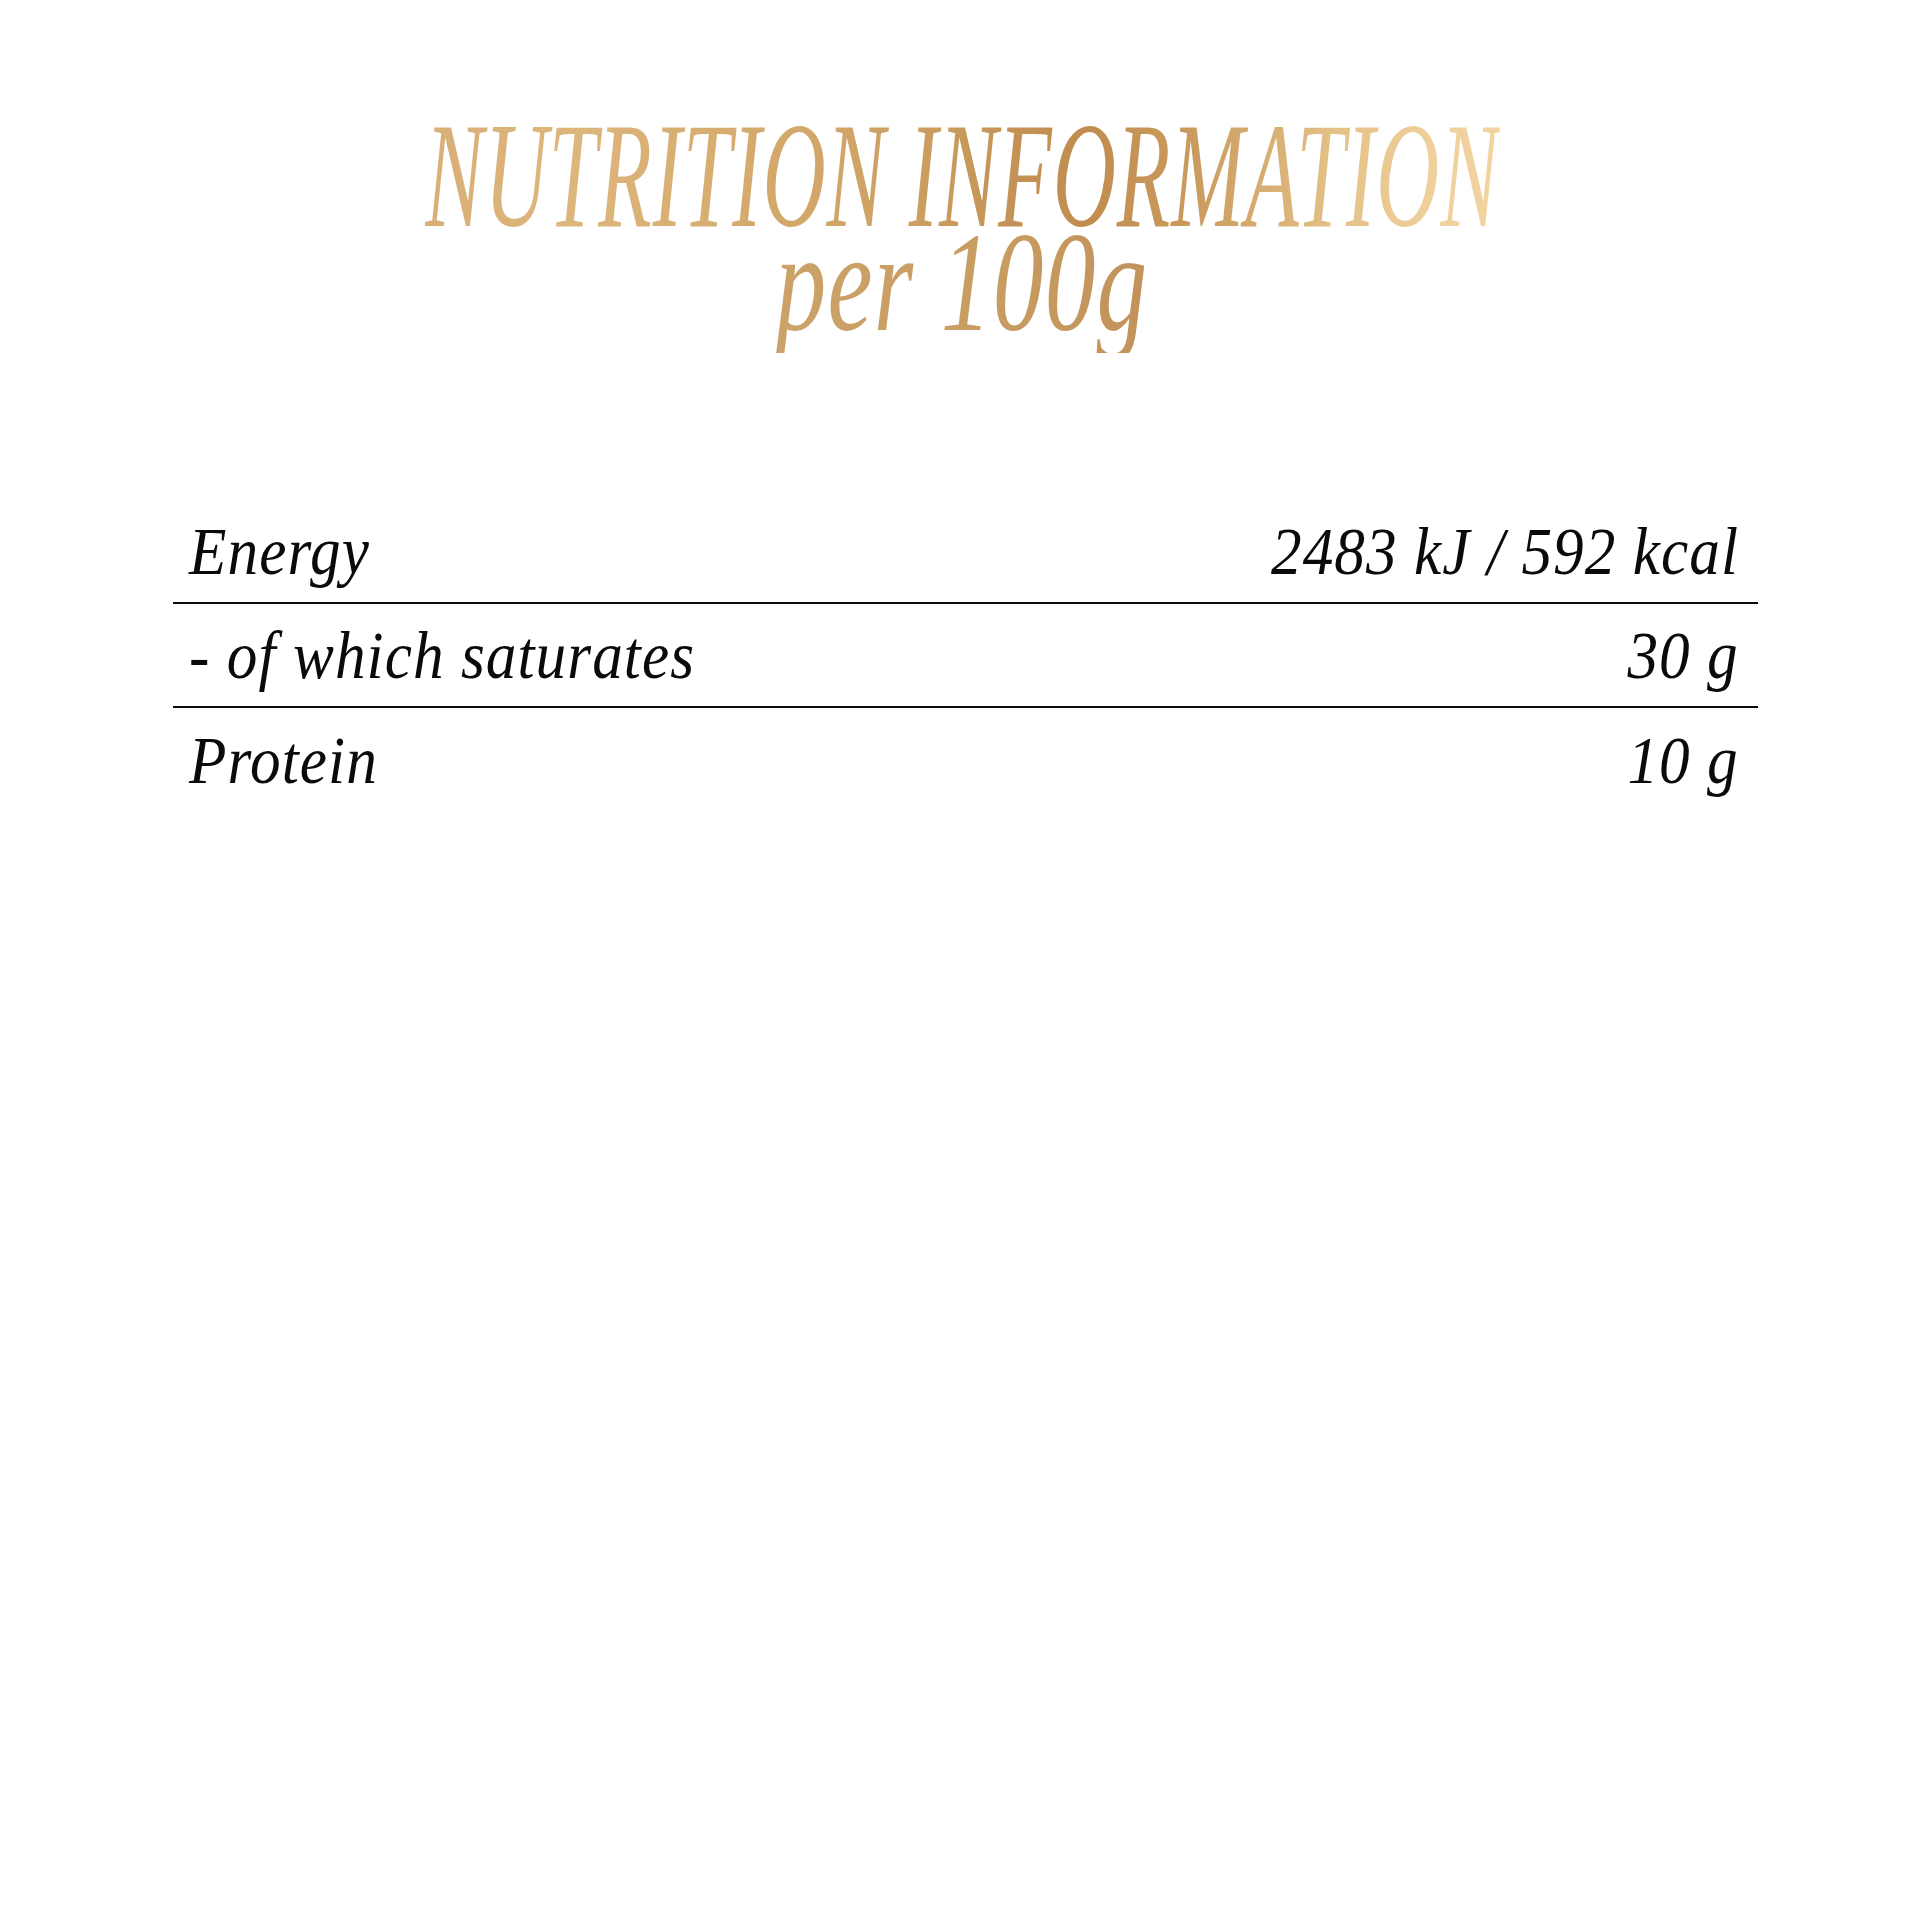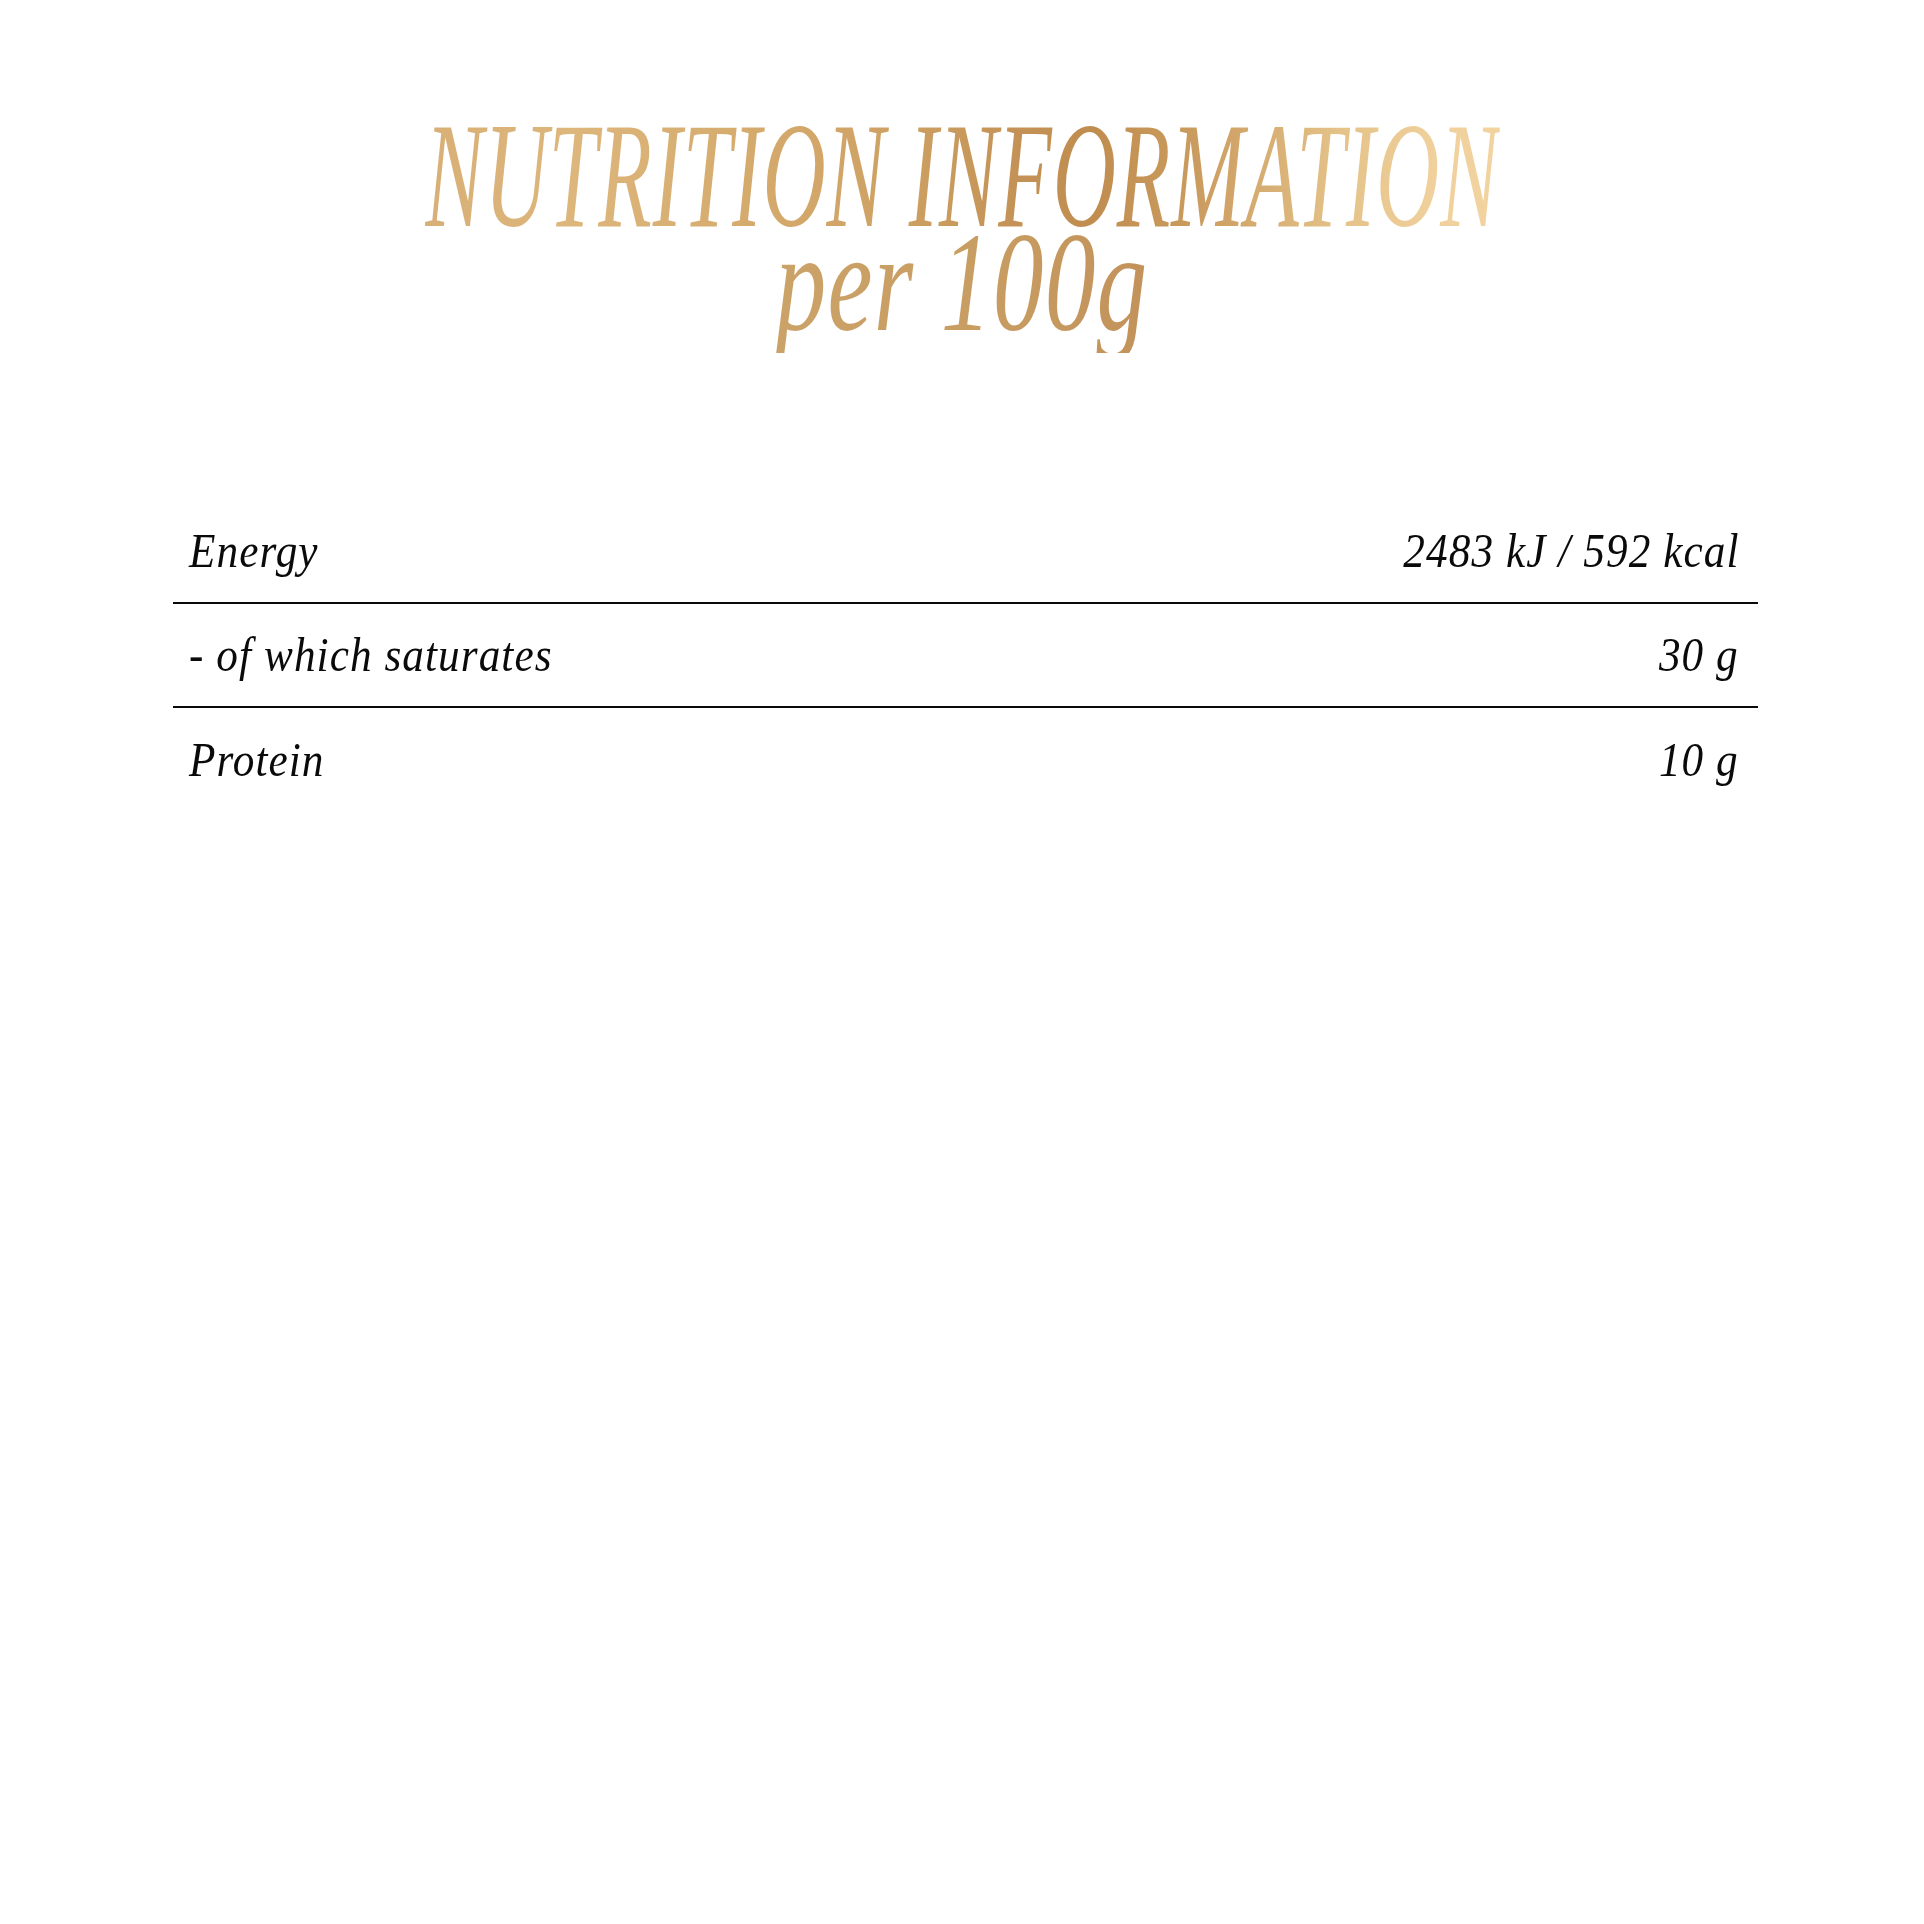--- a/index.html
+++ b/index.html
@@ -37,21 +37,21 @@
   .ntable{
     position:absolute;left:173px;top:500px;width:1585px;
     color:var(--c-text,#0a0a0a);
   }
   .row{
     box-sizing:border-box;
     height:104px;
     display:flex;justify-content:space-between;align-items:center;
     border-bottom:2.4px solid var(--c-text,#0a0a0a);
     padding:0 19px 0 16px;
-    font-size:48px;letter-spacing:1.2px;line-height:1;
+    font-size:68px;letter-spacing:1.2px;line-height:1;
   }
   .row:last-child{border-bottom:none;}
   .lbl{transform:scaleX(0.9);transform-origin:0 50%;white-space:nowrap;}
   .val{transform:scaleX(0.9);transform-origin:100% 50%;white-space:nowrap;}
 
   
   .band{position:absolute;left:47px;width:1828px;}
   .gold-grad{
     background:linear-gradient(90deg,
       #f4ce90 0%, #efc685 16%, #e3b572 30%, #c89550 48%,

